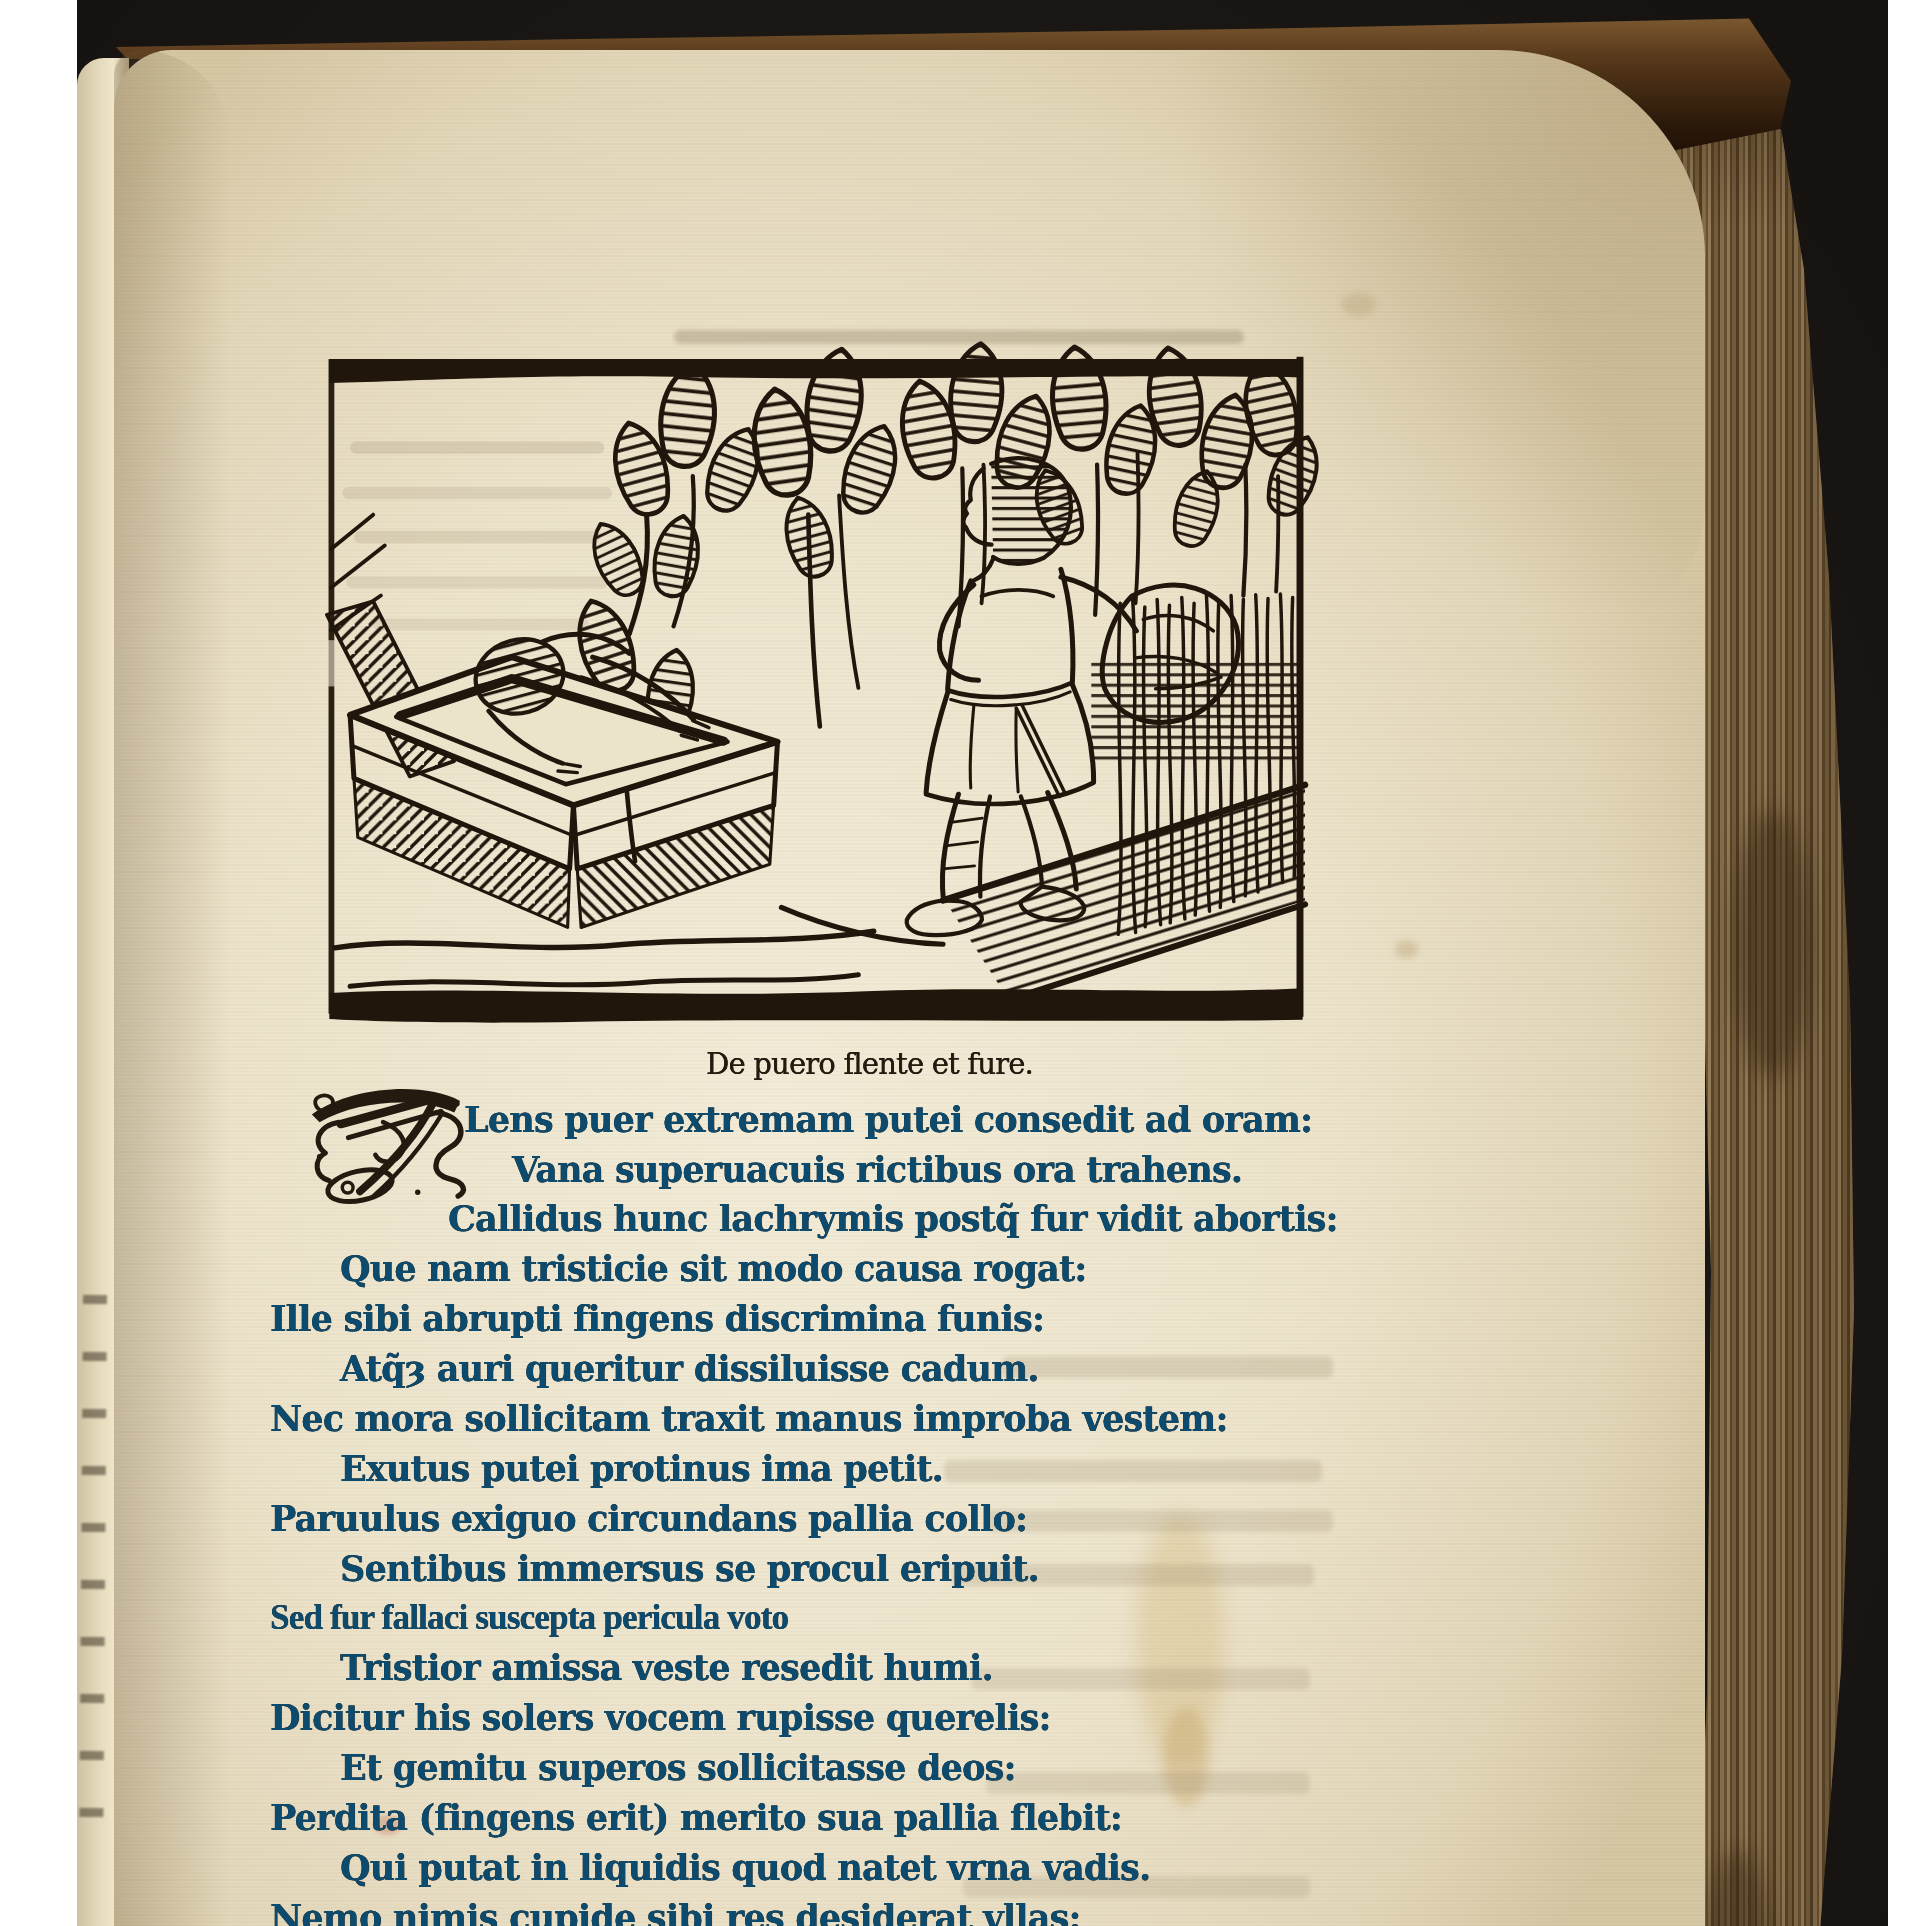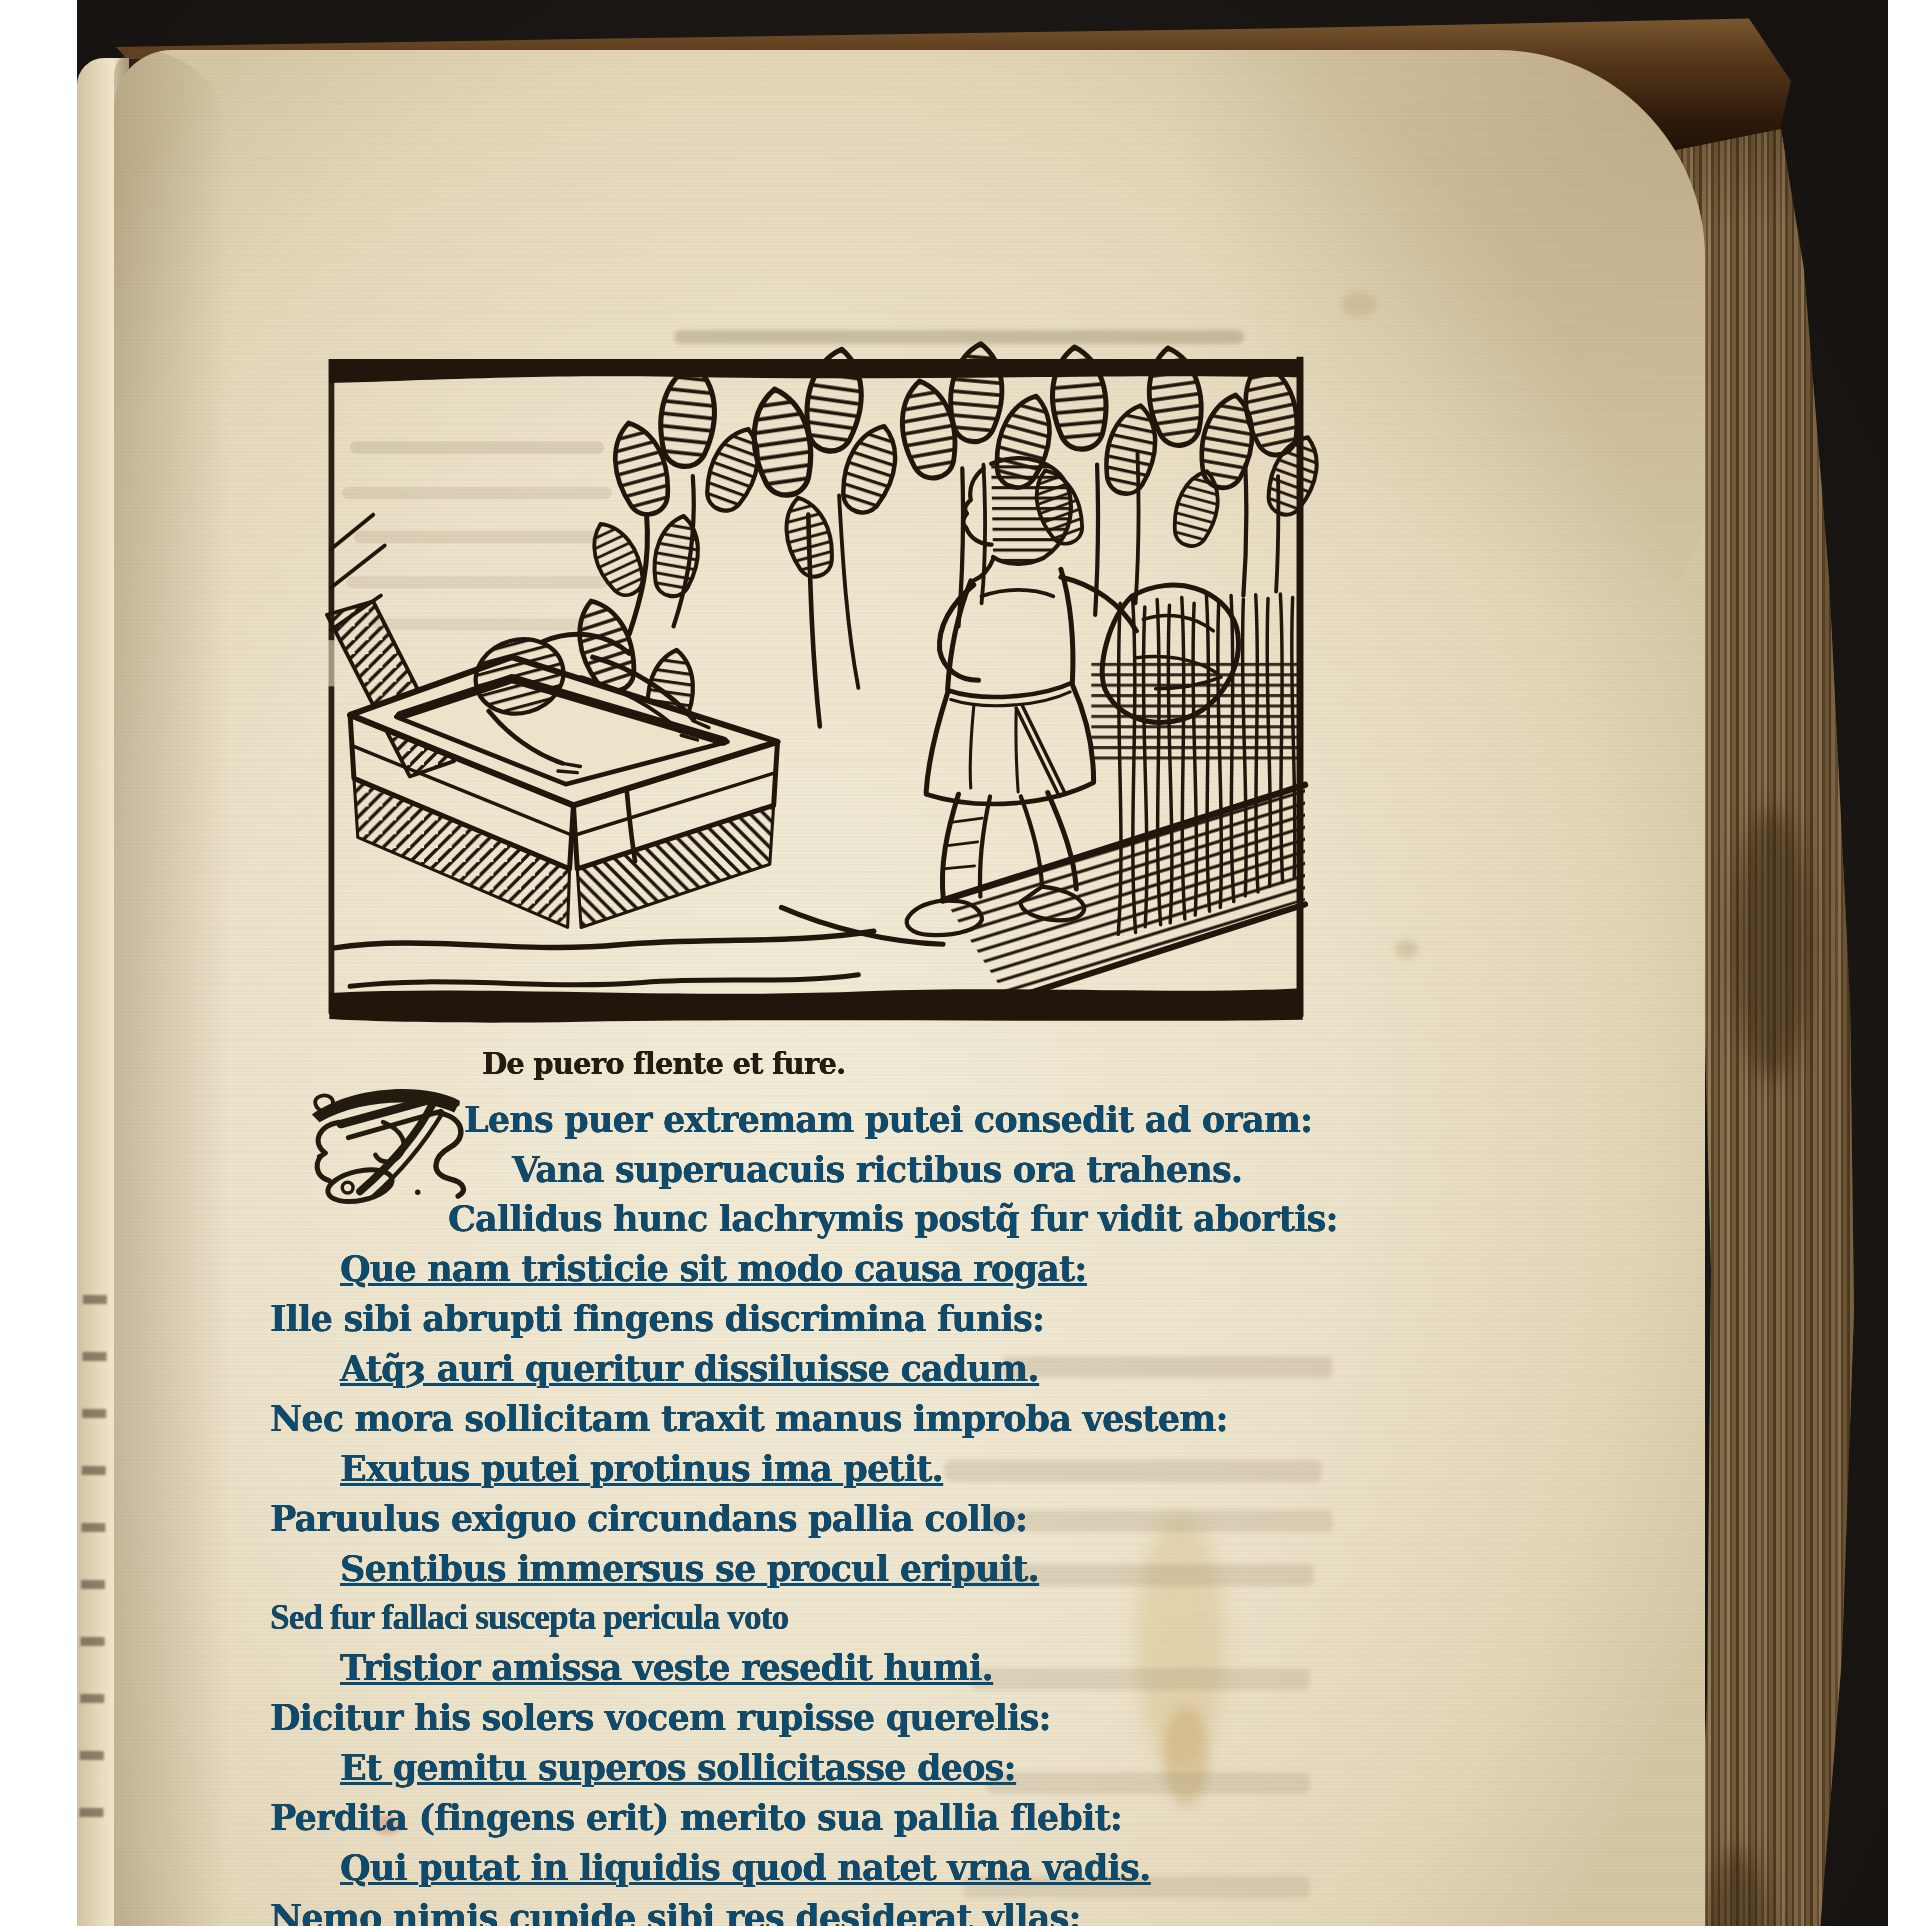--- a/index.html
+++ b/index.html
@@ -41,27 +41,27 @@
   
   .stain{position:absolute;border-radius:50%;pointer-events:none;}
   .stain-yellow{left:1136px;top:1514px;width:89px;height:254px;background:rgba(201,168,98,.28);filter:blur(10px);}
   .stain-yellow2{left:1163px;top:1707px;width:46px;height:100px;background:rgba(190,150,80,.30);filter:blur(5.4px);}
   .stain-pink{left:373px;top:1815px;width:29px;height:20px;background:rgba(196,112,90,.35);filter:blur(2.3px);}
   .stain-fox1{left:1395px;top:940px;width:23px;height:17.7px;background:rgba(170,140,90,.3);filter:blur(3.1px);}
   .stain-fox2{left:1341px;top:293px;width:35px;height:23px;background:rgba(170,140,95,.25);filter:blur(3.9px);}
   .ghost{position:absolute;background:#7e6d4f;border-radius:7px;filter:blur(1.9px);pointer-events:none;}
   
   .text-layer{position:absolute;left:0;top:0;width:1965px;height:2542px;}
-  .caption{position:absolute;left:482px;top:1047px;width:551px;text-align:left;
-           font-weight:bold;font-size:29px;letter-spacing:-0.8px;color:#241b10;
+  .caption{position:absolute;left:482px;top:1047px;width:551px;text-align:right;
+           font-weight:normal;font-size:29px;letter-spacing:-0.8px;color:#241b10;
            text-shadow:0 0 0.4px #241b10, 0.4px 0 0.4px rgba(35,26,15,.45);white-space:pre;}
   .line{position:absolute;font-weight:bold;font-size:35px;letter-spacing:-0.8px;color:#0c4a6e;white-space:pre;
         text-shadow:0 0 0.4px #241b10, 0.4px 0 0.4px rgba(35,26,15,.45);}
   .ind-hex{left:270px;}
-  .ind-pent{left:340px;text-decoration:underline;}
+  .ind-pent{left:340px;}
   .ind-beside1a{left:464px;}
   .ind-beside1b{left:512px;}
   .ind-beside1c{left:448px;}
   svg{position:absolute;overflow:visible;}
 </style>
 </head>
 <body>
 
 <div id="scan">
 

